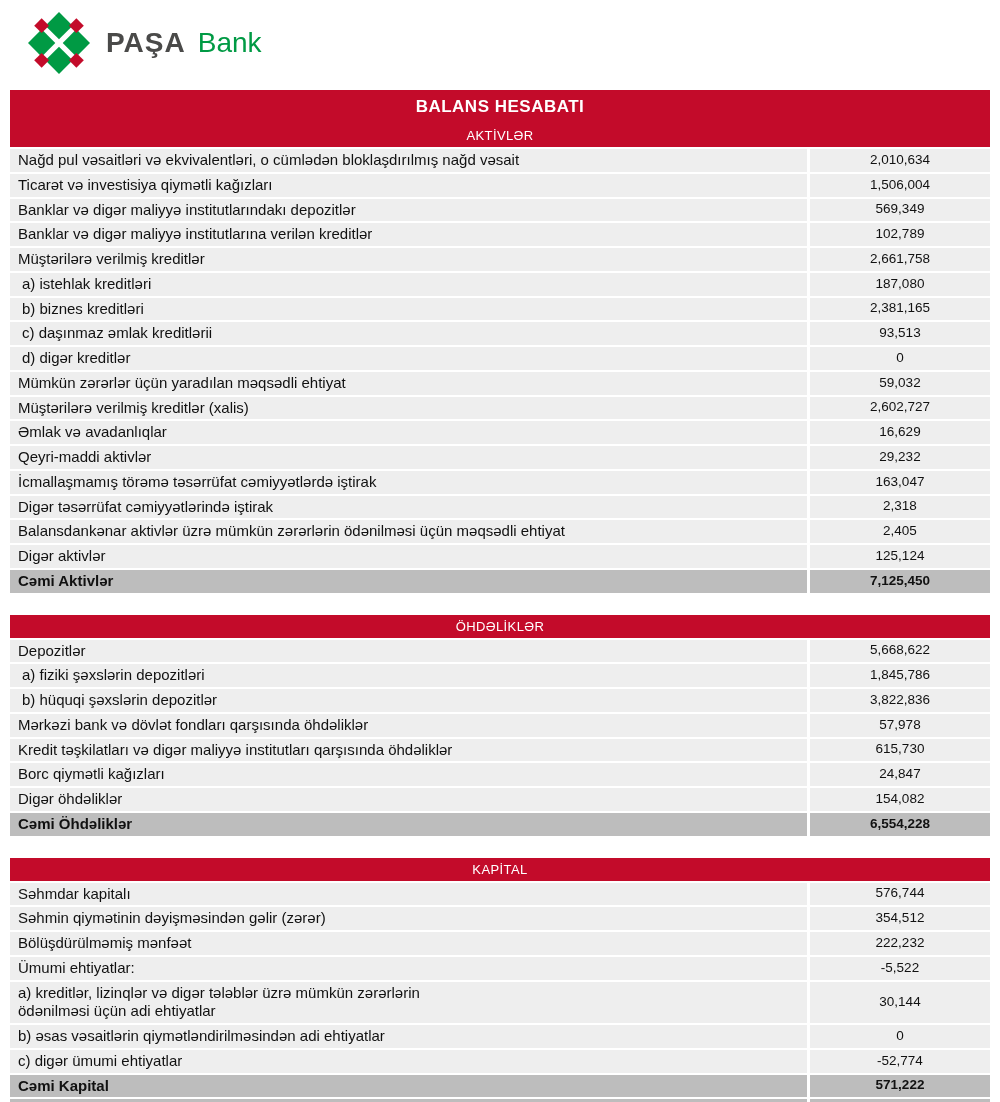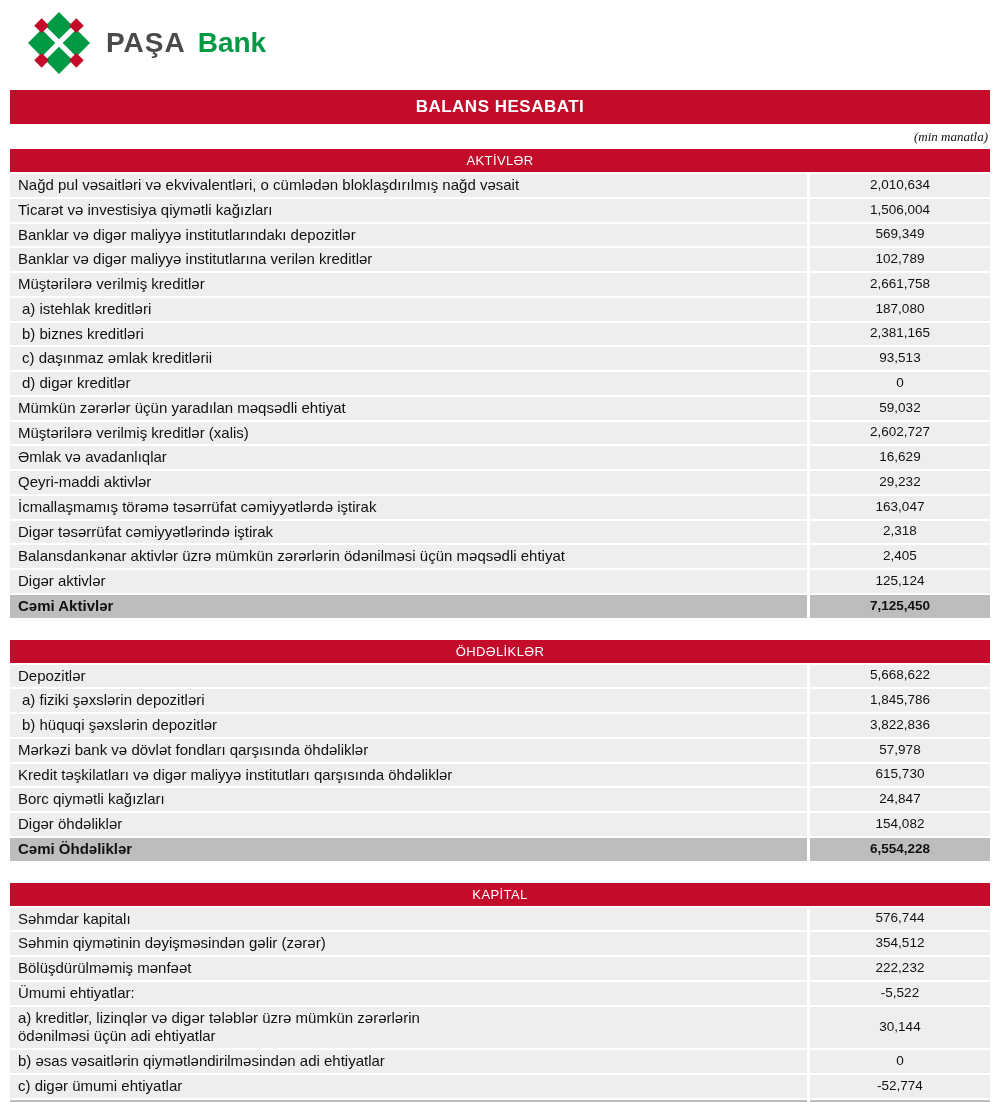--- a/index.html
+++ b/index.html
@@ -19,21 +19,21 @@
   }
   .page{padding:8px 10px 24px;}
 
   
   .logo-row{display:flex;align-items:center;gap:16px;padding:4px 0 16px 18px;}
   .logo-mark{width:62px;height:62px;display:block;}
   .logo-mark .g{fill:var(--green);}
   .logo-mark .r{fill:var(--red);}
   .logo-text{display:flex;flex-direction:row;line-height:1.05;}
   .logo-text .name{font-size:28px;font-weight:bold;color:#4a4a49;letter-spacing:1px;}
-  .logo-text .bank{font-size:28px;font-weight:bold;color:var(--green);margin-left:12px;}
+  .logo-text .bank{font-size:28px;font-weight:normal;color:var(--green);margin-left:12px;}
 
   
   .banner{
     background:var(--red);color:#ffffff;text-align:center;
     font-weight:bold;font-size:17px;letter-spacing:.5px;
     padding:7px 0;
   }
   .unit-note{
     text-align:right;font-style:italic;font-size:13px;
     font-family:"Liberation Serif",serif;
@@ -84,21 +84,20 @@
       <polygon class="r" points="22,10 34,22 22,34 10,22"></polygon>
     </svg>
     <div class="logo-text">
       <span class="name">PAŞA</span>
       <span class="bank">Bank</span>
     </div>
   </header>
 
   <div class="banner">BALANS HESABATI</div>
 
-  <div class="unit-note">(min manatla)</div>
 
   <main id="sections">
       <section class="section">
         <div class="section-header">AKTİVLƏR</div>
         <div class="row">
           <div class="lbl">Nağd pul vəsaitləri və ekvivalentləri, o cümlədən bloklaşdırılmış nağd vəsait</div>
           <div class="val">2,010,634</div>
         </div>
         <div class="row">
           <div class="lbl">Ticarət və investisiya qiymətli kağızları</div>

